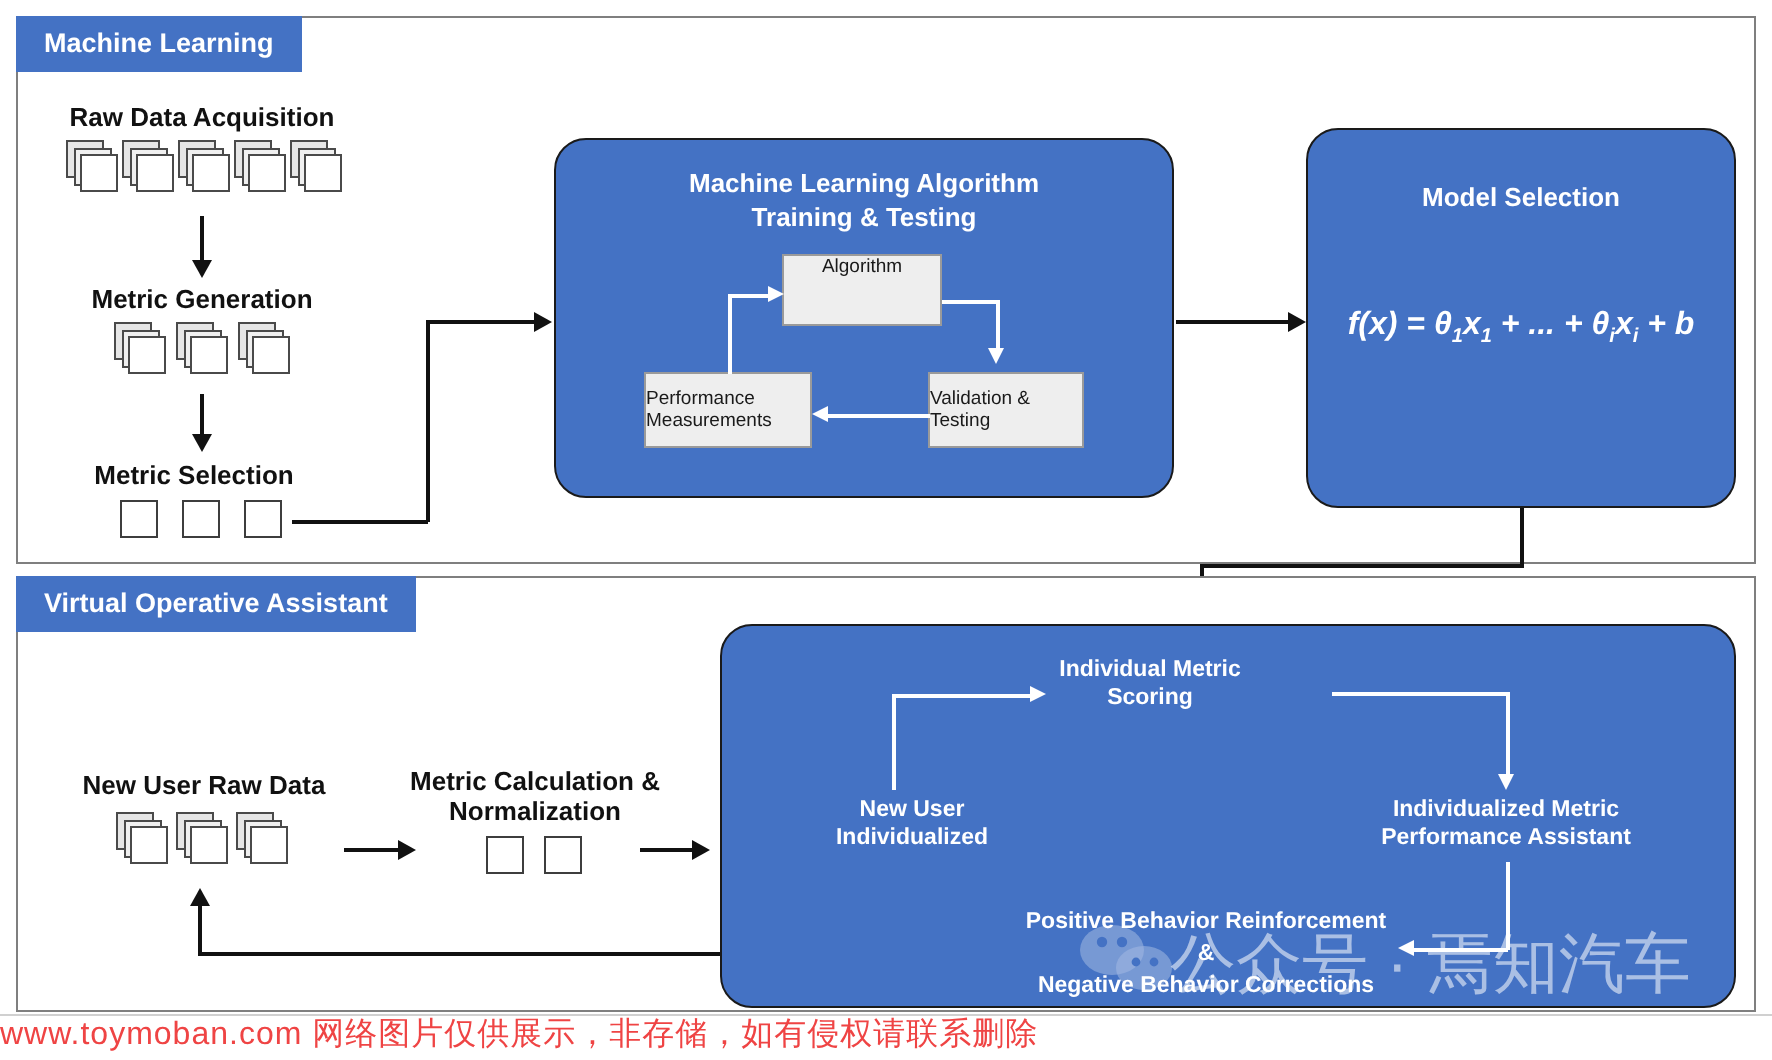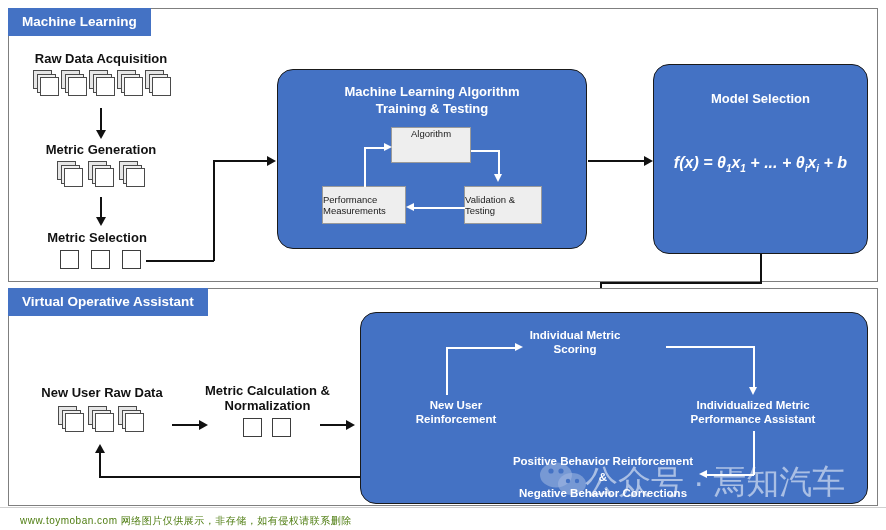--- a/index.html
+++ b/index.html
@@ -65,21 +65,21 @@
   .arr-r{border-top:5px solid transparent;border-bottom:5px solid transparent;border-left:9px solid #111;}
   .arr-d{border-left:5px solid transparent;border-right:5px solid transparent;border-top:9px solid #111;}
   .arr-u{border-left:5px solid transparent;border-right:5px solid transparent;border-bottom:9px solid #111;}
   .warr-r{border-top:4.5px solid transparent;border-bottom:4.5px solid transparent;border-left:8px solid #fff;}
   .warr-l{border-top:4.5px solid transparent;border-bottom:4.5px solid transparent;border-right:8px solid #fff;}
   .warr-d{border-left:4.5px solid transparent;border-right:4.5px solid transparent;border-top:8px solid #fff;}
 
   
   #wm-bar{position:absolute;left:0;bottom:0;width:886px;height:22px;
           background:#ffffff;border-top:1px solid #d0d0d0;}
-  #wm-text{position:absolute;left:20px;bottom:2px;font-size:10px;color:#4d7c0f;
+  #wm-text{position:absolute;left:0;bottom:2px;font-size:16px;color:#ef4444;
            letter-spacing:.5px;white-space:nowrap;}
   #wm-wechat{position:absolute;left:585px;top:460px;font-size:33px;color:#ffffff;
              opacity:.55;white-space:nowrap;font-weight:normal;}
   #wm-logo{position:absolute;left:538px;top:462px;width:52px;height:34px;opacity:.5;}
 </style>
 </head>
 <body>
 
 <div id="root">
 
@@ -224,21 +224,21 @@
   <div class="hline" style="left:99px;top:476px;width:262px;"></div>
   <div class="vline" style="left:99px;top:452px;height:25px;"></div>
   <div class="arr arr-u" style="left:94.8px;top:444px;"></div>
 
   <div class="bluebox" id="box-voa">
 
     <div class="wtxt" style="left:124px;top:15px;width:180px;">Individual Metric</div>
     <div class="wtxt" style="left:124px;top:29px;width:180px;">Scoring</div>
 
     <div class="wtxt" style="left:15px;top:85px;width:160px;">New User</div>
-    <div class="wtxt" style="left:15px;top:99px;width:160px;">Reinforcement</div>
+    <div class="wtxt" style="left:15px;top:99px;width:160px;">Individualized</div>
 
     <div class="wtxt" style="left:292px;top:85px;width:200px;">Individualized Metric</div>
     <div class="wtxt" style="left:292px;top:99px;width:200px;">Performance Assistant</div>
 
     <div class="wtxt" style="left:72px;top:141px;width:340px;">Positive Behavior Reinforcement</div>
     <div class="wtxt" style="left:72px;top:157px;width:340px;">&amp;</div>
     <div class="wtxt" style="left:72px;top:173px;width:340px;">Negative Behavior Corrections</div>
 
     <div class="wv" style="left:85px;top:34px;height:48px;"></div>
     <div class="wh" style="left:85px;top:34px;width:70px;"></div>

